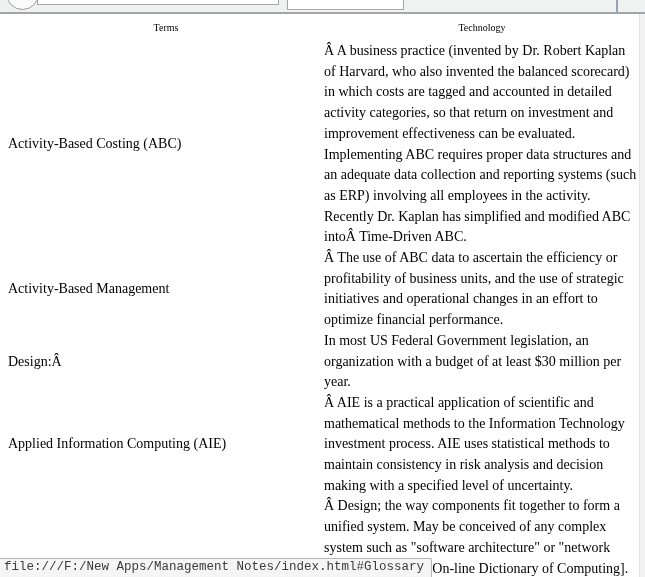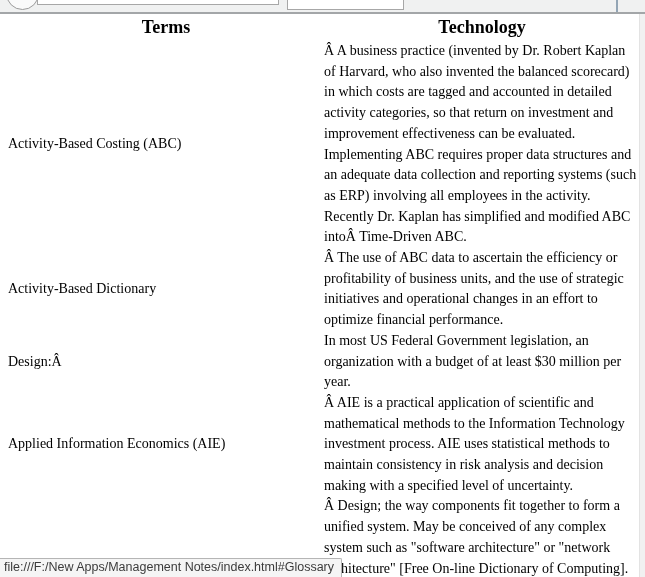--- a/index.html
+++ b/index.html
@@ -74,22 +74,22 @@
   .content {
     padding-left: 8px;
   }
   table.glossary {
     border-collapse: collapse;
     table-layout: fixed;
     width: 632px;
     color: #000000;
   }
   table.glossary th {
-    font-size: 18px;
-    font-weight: bold;
+    font-size: 10px;
+    font-weight: normal;
     text-align: center;
     vertical-align: middle;
     height: 27px;
     padding: 0;
   }
   table.glossary td {
     font-size: 14px;
     line-height: 20.7px;
     padding: 0;
   }
@@ -109,21 +109,21 @@
     left: 0;
     bottom: 0;
     height: 18px;
     line-height: 17px;
     padding: 0 7px 0 4px;
     background: #f5f5f5;
     border: 1px solid #b5b5b5;
     border-left: none;
     border-bottom: none;
     border-top-right-radius: 2px;
-    font-family: Liberation Sans, sans-serif;
+    font-family: Liberation Mono, monospace;
     font-size: 12.5px;
     color: #3b3b3b;
     white-space: nowrap;
     z-index: 10;
   }
 </style>
 </head>
 <body>
 
 <div class="toolbar">
@@ -143,29 +143,29 @@
         <th>Terms</th>
         <th>Technology</th>
       </tr>
     </thead>
     <tbody>
       <tr>
         <td class="term">Activity-Based Costing (ABC)</td>
         <td class="def">Â A business practice (invented by Dr. Robert Kaplan of Harvard, who also invented the balanced scorecard) in which costs are tagged and accounted in detailed activity categories, so that return on investment and improvement effectiveness can be evaluated. Implementing ABC requires proper data structures and an adequate data collection and reporting systems (such as ERP) involving all employees in the activity. Recently Dr. Kaplan has simplified and modified ABC intoÂ Time-Driven ABC.</td>
       </tr>
       <tr>
-        <td class="term">Activity-Based Dictionary</td>
+        <td class="term">Activity-Based Management</td>
         <td class="def">Â The use of ABC data to ascertain the efficiency or profitability of business units, and the use of strategic initiatives and operational changes in an effort to optimize financial performance.</td>
       </tr>
       <tr>
         <td class="term">Design:Â</td>
         <td class="def">In most US Federal Government legislation, an organization with a budget of at least $30 million per year.</td>
       </tr>
       <tr>
-        <td class="term">Applied Information Economics (AIE)</td>
+        <td class="term">Applied Information Computing (AIE)</td>
         <td class="def">Â AIE is a practical application of scientific and mathematical methods to the Information Technology investment process. AIE uses statistical methods to maintain consistency in risk analysis and decision making with a specified level of uncertainty.</td>
       </tr>
       <tr>
         <td class="term">Architecture</td>
         <td class="def">Â Design; the way components fit together to form a unified system. May be conceived of any complex system such as "software architecture" or "network architecture" [Free On-line Dictionary of Computing]. An IT architecture is a design for the arrangement and interoperation of technical components that together provide an organization its information and communication infrastructure. [ICH].</td>
       </tr>
 
     </tbody>
   </table>
 </div>

